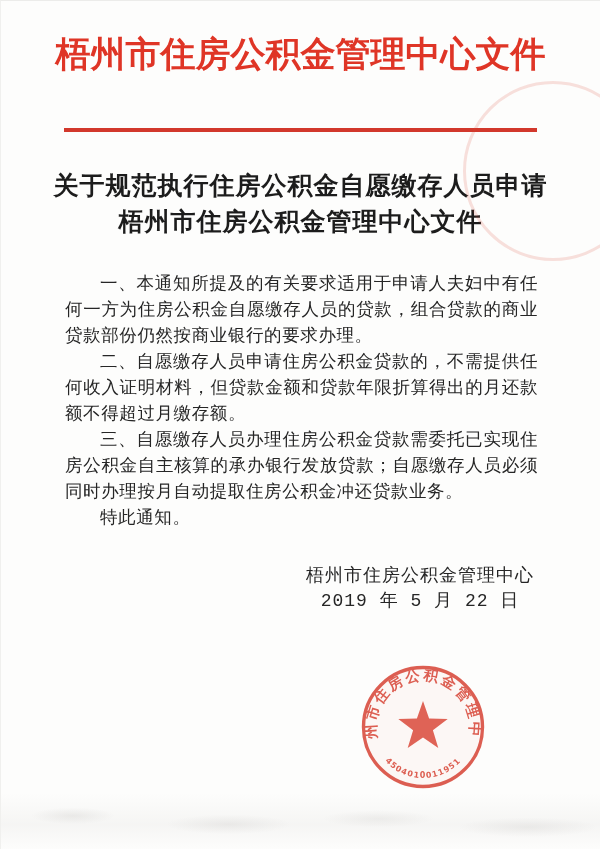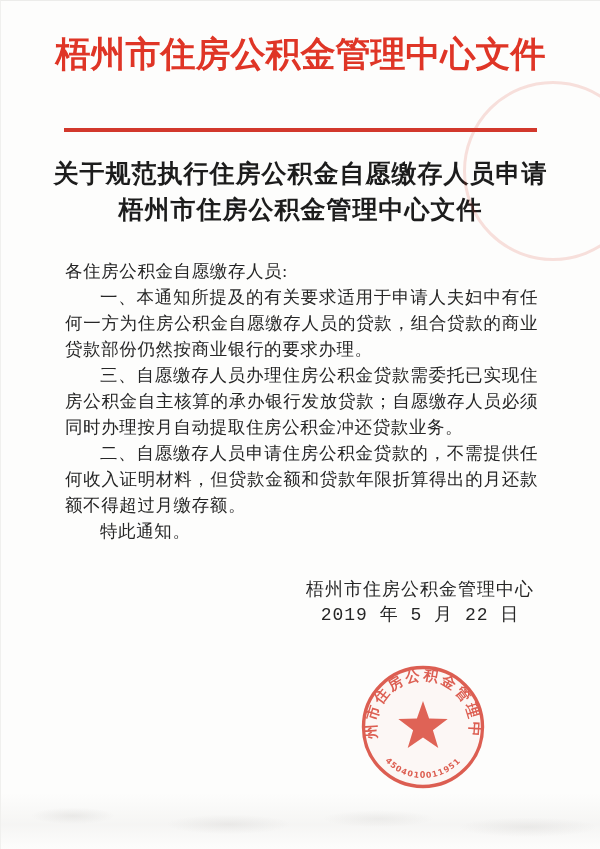--- a/index.html
+++ b/index.html
@@ -53,21 +53,21 @@
   .ghost-arc {
     position: absolute;
     left: 462px; top: 80px;
     width: 180px; height: 180px;
     border-radius: 50%;
     border: 3px solid rgba(219, 70, 52, 0.16);
     pointer-events: none;
   }
 
   .doc-title {
-    margin-top: 24px;
+    margin-top: 36px;
     text-align: center;
     color: #1c1c1c;
     font-weight: bold;
     font-size: 25px;
     line-height: 36px;
     letter-spacing: 1px;
   }
 
   .doc-body {
     margin: 30px 63px 0 64px;
@@ -115,24 +115,23 @@
   <div class="ghost-arc"></div>
 
   <div class="red-rule"></div>
 
   <div class="doc-title">
     <div>关于规范执行住房公积金自愿缴存人员申请</div>
     <div>梧州市住房公积金管理中心文件</div>
   </div>
 
   <div class="doc-body">
-    <p>各住房公积金自愿缴存人员:</p>
     <p class="indent">一、本通知所提及的有关要求适用于申请人夫妇中有任何一方为住房公积金自愿缴存人员的贷款，组合贷款的商业贷款部份仍然按商业银行的要求办理。</p>
+    <p class="indent">二、自愿缴存人员申请住房公积金贷款的，不需提供任何收入证明材料，但贷款金额和贷款年限折算得出的月还款额不得超过月缴存额。</p>
     <p class="indent">三、自愿缴存人员办理住房公积金贷款需委托已实现住房公积金自主核算的承办银行发放贷款；自愿缴存人员必须同时办理按月自动提取住房公积金冲还贷款业务。</p>
-    <p class="indent">二、自愿缴存人员申请住房公积金贷款的，不需提供任何收入证明材料，但贷款金额和贷款年限折算得出的月还款额不得超过月缴存额。</p>
     <p class="indent">特此通知。</p>
   </div>
 
   <div class="sig-block">
     <span class="sig-inner">
       <span class="sig-name">梧州市住房公积金管理中心</span>
       <span class="sig-date">2019 年 5 月 22 日</span>
     </span>
   </div>
 

